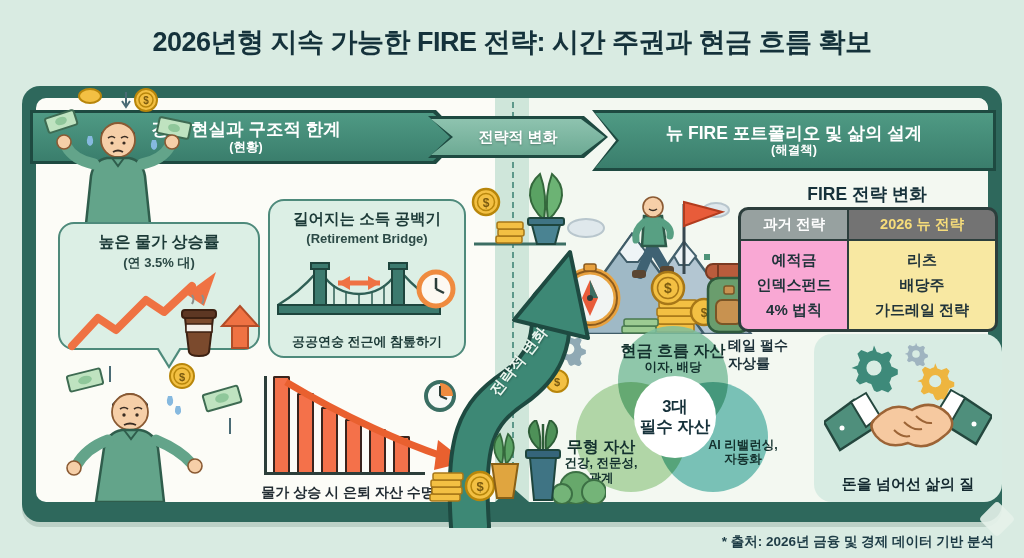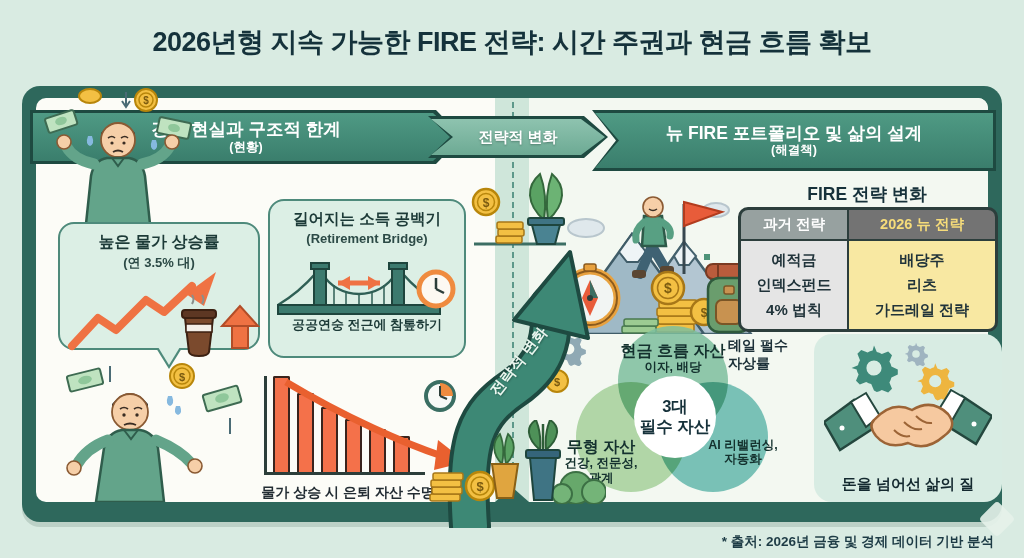--- a/index.html
+++ b/index.html
@@ -39,41 +39,41 @@
   
   .bubble{background:#dcefe5;border:2.5px solid #4e8a7b;border-radius:16px;}
   .bubble h3{margin:8px 4px 0;text-align:center;font-size:16px;font-weight:800;color:#1c3a37;}
   .bubble .sub{text-align:center;font-size:13px;font-weight:600;color:#2c4a46;margin-top:1px;}
   .tail-down{position:absolute;width:0;height:0;border-left:11px solid transparent;
     border-right:11px solid transparent;border-top:18px solid #dcefe5;}
   .tail-down-border{position:absolute;width:0;height:0;border-left:13px solid transparent;
     border-right:13px solid transparent;border-top:21px solid #4e8a7b;}
   .inflation-bubble{left:58px;top:222px;width:198px;height:124px;z-index:5;}
   .bridge-box{left:268px;top:199px;width:194px;height:155px;z-index:5;}
-  .bridge-caption{position:absolute;bottom:22px;left:0;right:0;text-align:center;
+  .bridge-caption{position:absolute;bottom:5px;left:0;right:0;text-align:center;
     font-size:13px;font-weight:800;color:#1c3a37;}
   
   .chart-block{left:256px;top:370px;width:212px;height:132px;z-index:5;}
   .chart-area{position:absolute;left:8px;top:6px;width:158px;height:96px;
     border-left:3px solid #2c3e3a;border-bottom:3px solid #2c3e3a;}
   .bars{position:absolute;left:6px;right:2px;top:0;bottom:0;display:flex;align-items:flex-end;gap:7px;}
   .bar{width:17px;background:#f4714a;border:2px solid #3a241d;border-bottom:none;border-radius:2px 2px 0 0;box-sizing:border-box;}
   .chart-caption{position:absolute;left:-6px;right:-10px;bottom:0;text-align:center;
     font-size:14px;font-weight:800;color:#222c33;}
   
   .table-title{left:742px;top:182px;width:250px;text-align:center;font-size:17.5px;
     font-weight:800;color:#16313a;z-index:5;}
   .tbl{left:738px;top:207px;width:254px;border:3px solid #2c3e3c;border-radius:10px;overflow:hidden;
     display:grid;grid-template-columns:106px 1fr;gap:2px;background:#2c3e3c;z-index:5;}
   .tbl .cell{text-align:center;}
   .th{font-size:14.5px;font-weight:800;padding:5px 16px;}
   .th-old{background:#97a1a0;color:#fff;}
   .th-new{background:#737373;color:#f6dc7a;}
   .td{font-size:15px;font-weight:800;color:#20333a;padding:7px 0;line-height:1.65;}
-  .td-old{background:#e5e5e5;}
+  .td-old{background:#f9a8d4;}
   .td-new{background:#f8e8a2;}
   
   .venn{left:556px;top:326px;width:250px;height:178px;z-index:5;}
   .vc{position:absolute;border-radius:50%;mix-blend-mode:multiply;opacity:.85;}
   .vc-top{left:62px;top:0;width:110px;height:110px;background:#7cbf9d;}
   .vc-left{left:20px;top:56px;width:110px;height:110px;background:#a4d09a;}
   .vc-right{left:102px;top:56px;width:110px;height:110px;background:#63b7ac;}
   .vc-center{position:absolute;left:78px;top:50px;width:82px;height:82px;border-radius:50%;background:#fff;
     display:flex;align-items:center;justify-content:center;text-align:center;
     font-size:16.5px;font-weight:800;color:#16313a;white-space:pre-line;line-height:1.2;z-index:6;}
@@ -372,22 +372,22 @@
   <div class="abs table-title">FIRE 전략 변화</div>
   <div class="abs tbl">
     <div class="cell th th-old">과거 전략</div>
     <div class="cell th th-new">2026 뉴 전략</div>
     <div class="cell td td-old">
       <div>예적금</div>
       <div>인덱스펀드</div>
       <div>4% 법칙</div>
     </div>
     <div class="cell td td-new">
+      <div>리츠</div>
       <div>배당주</div>
-      <div>리츠</div>
       <div>가드레일 전략</div>
     </div>
   </div>
 
   <div class="abs venn">
     <svg style="position:absolute;left:-4px;top:6px;width:34px;height:34px" viewBox="0 0 24 24">
       <path fill="#8fa9b4" fill-rule="evenodd" d="M12,0.8 L13.4,4 a8.3,8.3 0 0 1 2.5,1 l3.2,-1.3 1.9,1.9 -1.3,3.2 a8.3,8.3 0 0 1 1,2.5 l3.2,1.4 0,2.6 -3.2,1.4 a8.3,8.3 0 0 1 -1,2.5 l1.3,3.2 -1.9,1.9 -3.2,-1.3 a8.3,8.3 0 0 1 -2.5,1 L12,23.2 10.6,20 a8.3,8.3 0 0 1 -2.5,-1 l-3.2,1.3 -1.9,-1.9 1.3,-3.2 a8.3,8.3 0 0 1 -1,-2.5 L0.8,12 4,10.6 a8.3,8.3 0 0 1 1,-2.5 L3.7,4.9 5.6,3 8.8,4.3 a8.3,8.3 0 0 1 2.5,-1 Z M12,8.2 a3.8,3.8 0 1 0 0,7.6 a3.8,3.8 0 0 0 0,-7.6 Z"></path>
     </svg>
     <svg style="position:absolute;left:-12px;top:42px;width:26px;height:26px" viewBox="0 0 26 26">
       <circle cx="13" cy="13" r="11" fill="#f3c043" stroke="#b8860b" stroke-width="2"></circle>

